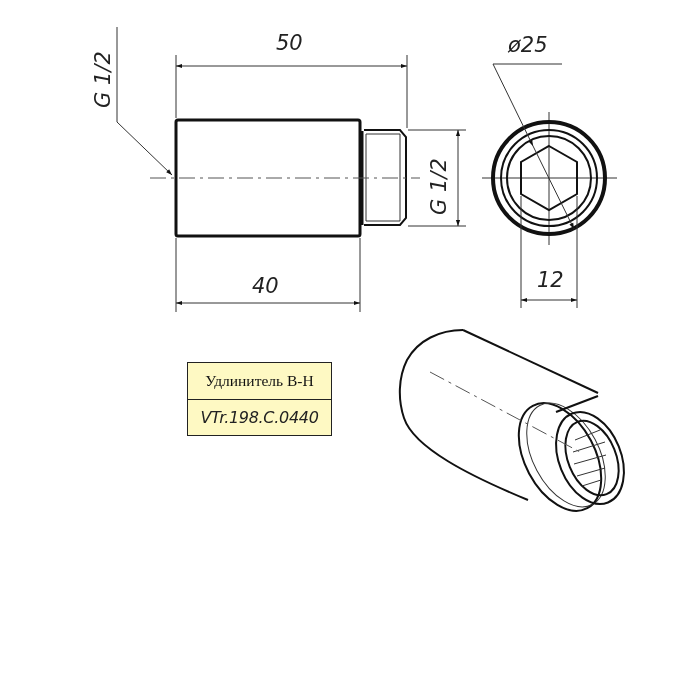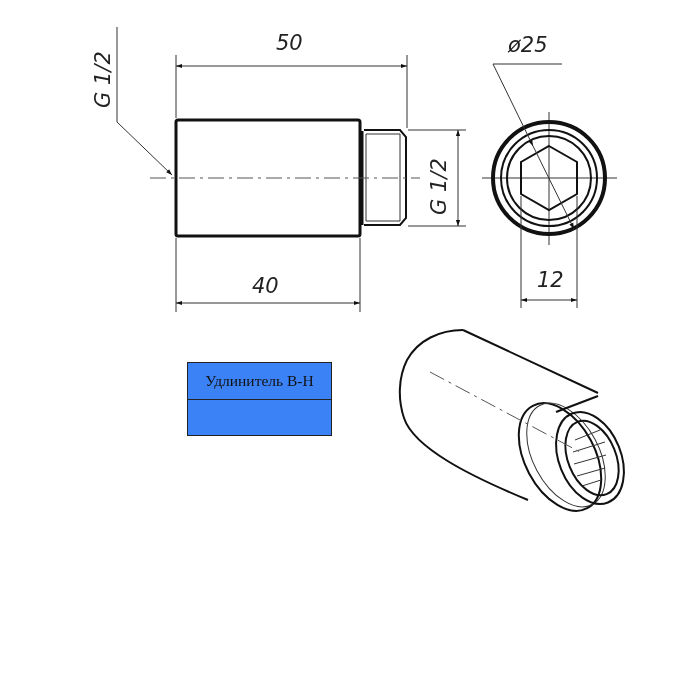--- a/index.html
+++ b/index.html
@@ -3,21 +3,21 @@
 <meta charset="utf-8">
 <style>
   html, body { margin: 0; padding: 0; background: #ffffff; }
   body { width: 700px; height: 700px; overflow: hidden; position: relative; }
   #drawing { position: absolute; left: 0; top: 0; width: 700px; height: 700px; }
   .thick { stroke: #111; stroke-width: 3; fill: none; }
   .med { stroke: #111; stroke-width: 2; fill: none; }
   .thin { stroke: #333; stroke-width: 1; fill: none; }
   .center { stroke: #555; stroke-width: 1; fill: none; stroke-dasharray: 16 5 3 5; }
   .dimtext { font-family: "DejaVu Sans", sans-serif; font-style: italic; font-size: 21px; fill: #222; }
-  .title-box { position: absolute; left: 187px; top: 362px; width: 145px; height: 74px; border: 1.5px solid #222; box-sizing: border-box; background: #3b82f6; }
+  .title-box { position: absolute; left: 187px; top: 362px; width: 145px; height: 74px; border: 1.5px solid #222; box-sizing: border-box; background: #fef9c3; }
   .title-row1 { height: 37px; border-bottom: 1.5px solid #222; box-sizing: border-box; display: flex; align-items: center; justify-content: center;
                 font-family: "Liberation Serif", serif; font-size: 15.5px; color: #111; white-space: nowrap; }
   .title-row2 { height: 35px; display: flex; align-items: center; justify-content: center;
                 font-family: "DejaVu Sans", sans-serif; font-style: italic; font-size: 16px; color: #222; letter-spacing: -0.3px; white-space: nowrap; }
 </style>
 </head>
 <body>
 
 <svg id="drawing" viewBox="0 0 700 700" xmlns="http://www.w3.org/2000/svg">
   <defs>
@@ -117,13 +117,14 @@
       <line class="thin" x1="577" y1="476" x2="605" y2="468"></line>
       <line class="thin" x1="582" y1="486" x2="601" y2="480"></line>
     </g>
 
     <line class="center" x1="430" y1="372" x2="580" y2="452"></line>
   </g>
 </svg>
 
 <div class="title-box">
   <div class="title-row1">Удлинитель В-Н</div>
+  <div class="title-row2">VTr.198.C.0440</div>
 </div>
 
 </body></html>

